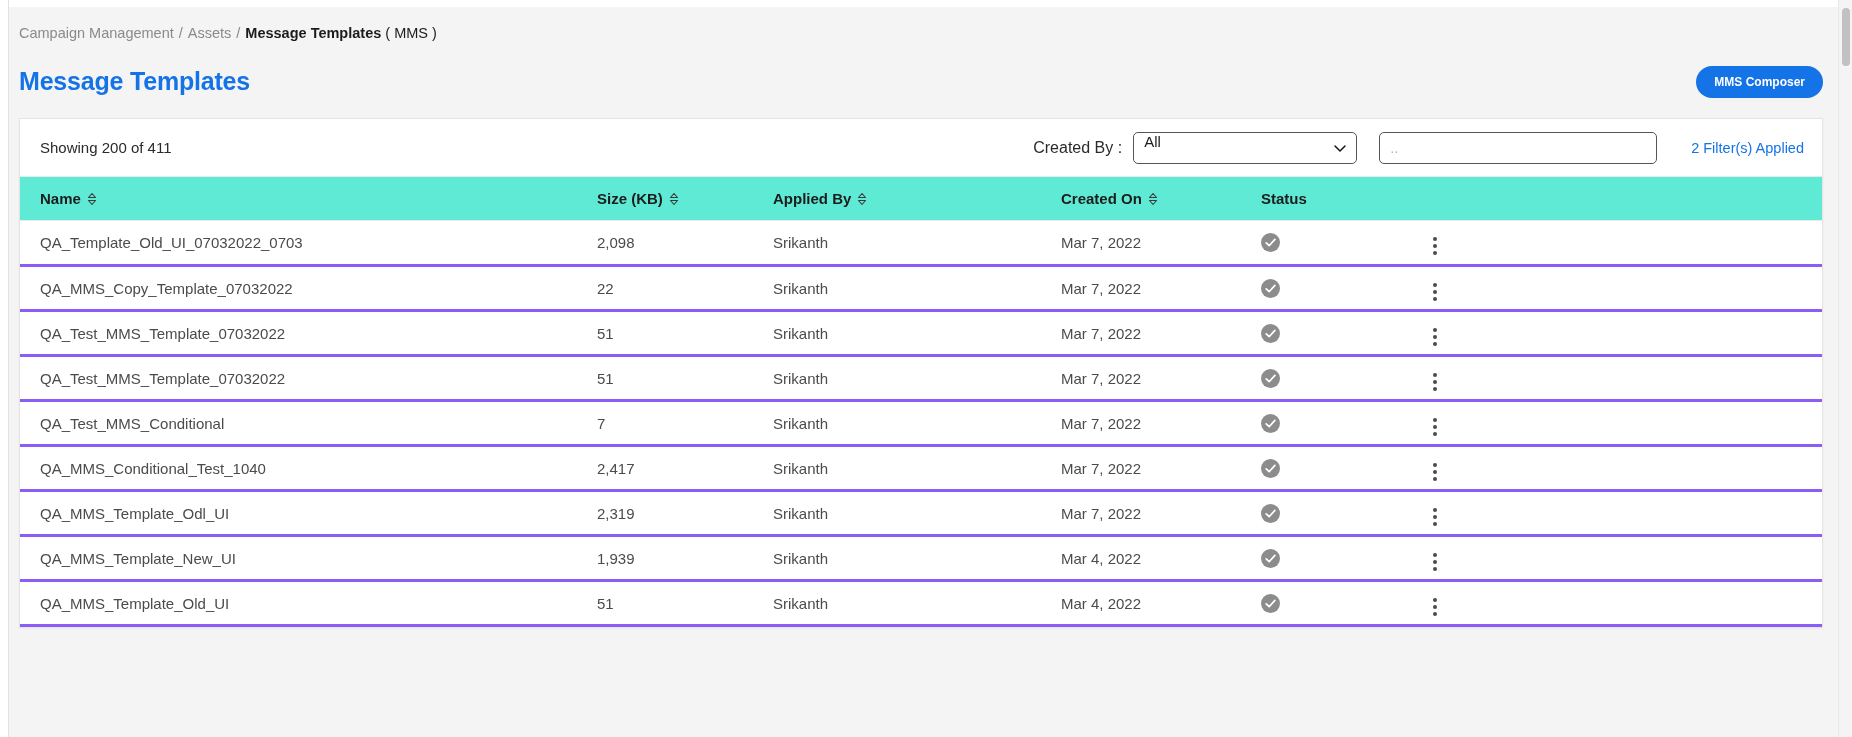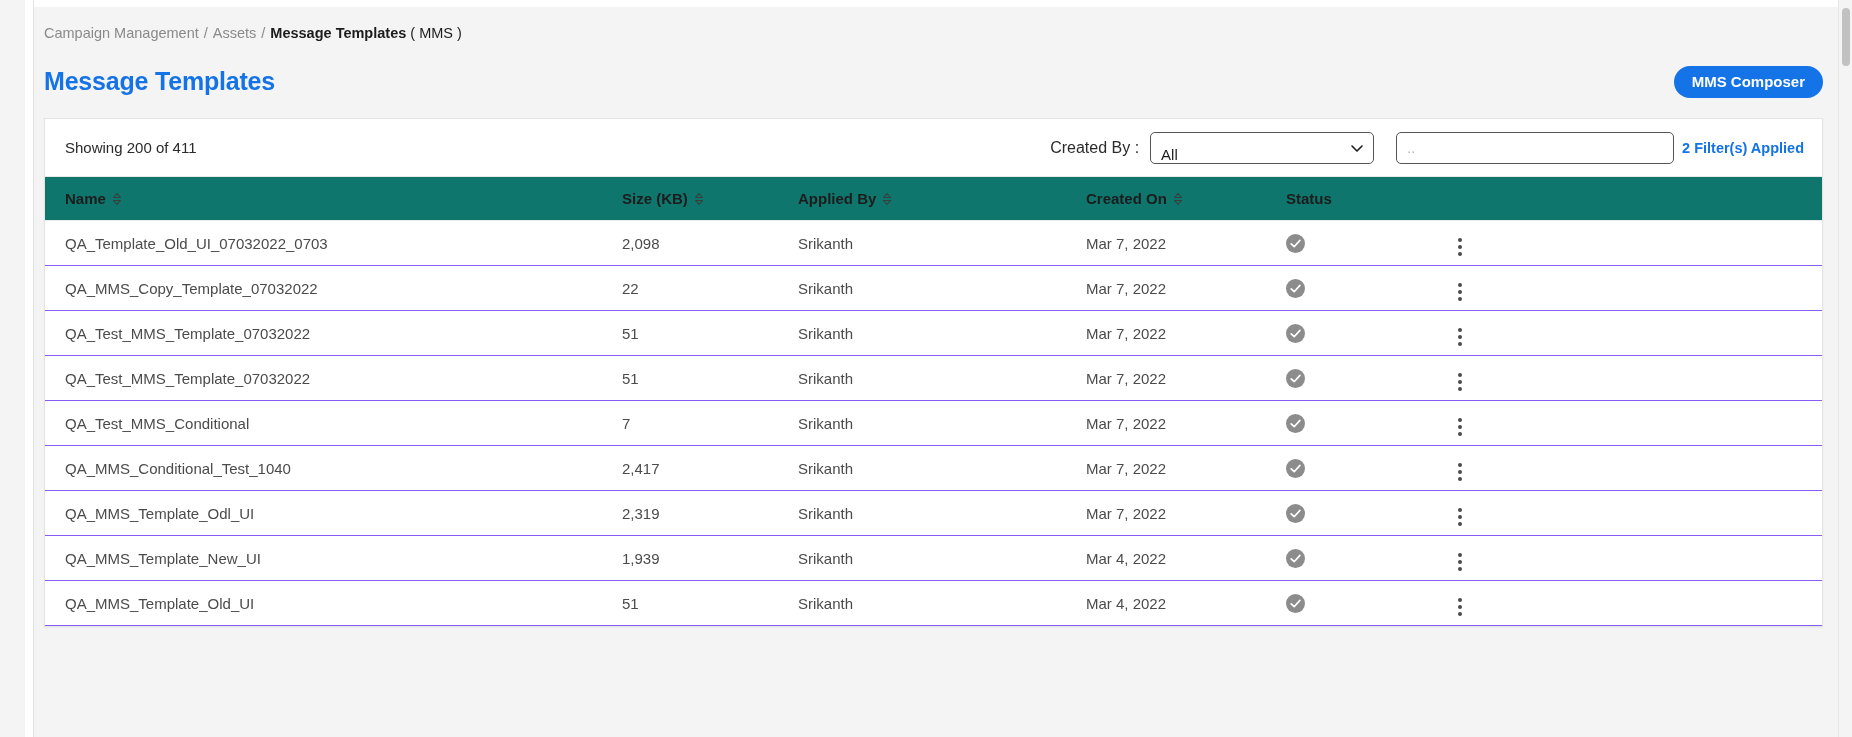--- a/index.html
+++ b/index.html
@@ -10,21 +10,20 @@
     font-family: "Liberation Sans", sans-serif;
     background: #ffffff;
   }
 
   .viewport {
     position: relative;
     width: 1852px;
     height: 737px;
     background: #f4f4f4;
     display: flex;
-    padding-left: 25px;
   }
 
   
   .left-rail {
     width: 9px;
     height: 737px;
     background: #ffffff;
     flex: 0 0 9px;
     border-right: 1px solid #e2e2e2;
   }
@@ -94,21 +93,21 @@
   .spacer { flex: 1 1 auto; }
 
   .composer-btn {
     margin-right: 29px;
     height: 32px;
     padding: 0 18px;
     border: none;
     border-radius: 16px;
     background: #1473e6;
     color: #ffffff;
-    font-size: 15px;
+    font-size: 12px;
     font-weight: bold;
     font-family: "Liberation Sans", sans-serif;
     cursor: pointer;
     white-space: nowrap;
   }
 
   
   .card {
     margin: 14px 29px 0 10px;
     background: #ffffff;
@@ -141,21 +140,21 @@
     white-space: nowrap;
   }
   .created-select {
     position: relative;
     width: 224px;
     height: 32px;
     background: #ffffff;
     border: 1px solid #555555;
     border-radius: 5px;
     display: flex;
-    align-items: flex-end;
+    align-items: flex-start;
     padding: 0 10px;
     cursor: pointer;
   }
   .created-select .val { font-size: 15px; color: #1c1c1c; }
   .created-select .chev {
     position: absolute; right: 9px; top: 50%;
     transform: translateY(-50%);
     width: 14px; height: 14px;
   }
   .search-input {
@@ -165,44 +164,44 @@
     border: 1px solid #555555;
     border-radius: 5px;
     background: #ffffff;
     font-size: 15px;
     font-family: "Liberation Sans", sans-serif;
     color: #1c1c1c;
     padding: 0 10px;
   }
   .search-input::placeholder { color: #b8b8b8; }
   .filters-applied {
-    margin-left: 8px;
+    margin-left: 34px;
     font-size: 14.5px;
-    font-weight: bold;
+    font-weight: normal;
     color: #1473e6;
     cursor: pointer;
     white-space: nowrap;
   }
 
   
   .tbl { width: 100%; border-collapse: collapse; table-layout: fixed; }
-  .tbl thead tr { background: #0f766e; border-top: 1px solid #eaeaea; border-bottom: 1px solid #eaeaea; }
+  .tbl thead tr { background: #5eead4; border-top: 1px solid #eaeaea; border-bottom: 1px solid #eaeaea; }
   .tbl th {
     text-align: left;
     font-size: 15px;
     font-weight: bold;
     color: #1c1c1c;
     height: 44px;
     padding: 0 0 0 20px;
     white-space: nowrap;
   }
   .th-inner { display: inline-flex; align-items: center; gap: 6px; cursor: pointer; }
   .sort-ico { display: inline-block; width: 10px; height: 14px; }
 
-  .tbl tbody tr { border-bottom: 1px solid #8b5cf6; }
+  .tbl tbody tr { border-bottom: 3px solid #8b5cf6; }
   .tbl td {
     font-size: 15px;
     color: #4b4b4b;
     height: 45px;
     padding: 0 0 0 20px;
     white-space: nowrap;
     overflow: hidden;
     text-overflow: ellipsis;
   }
   .col-name   { width: 557px; }

